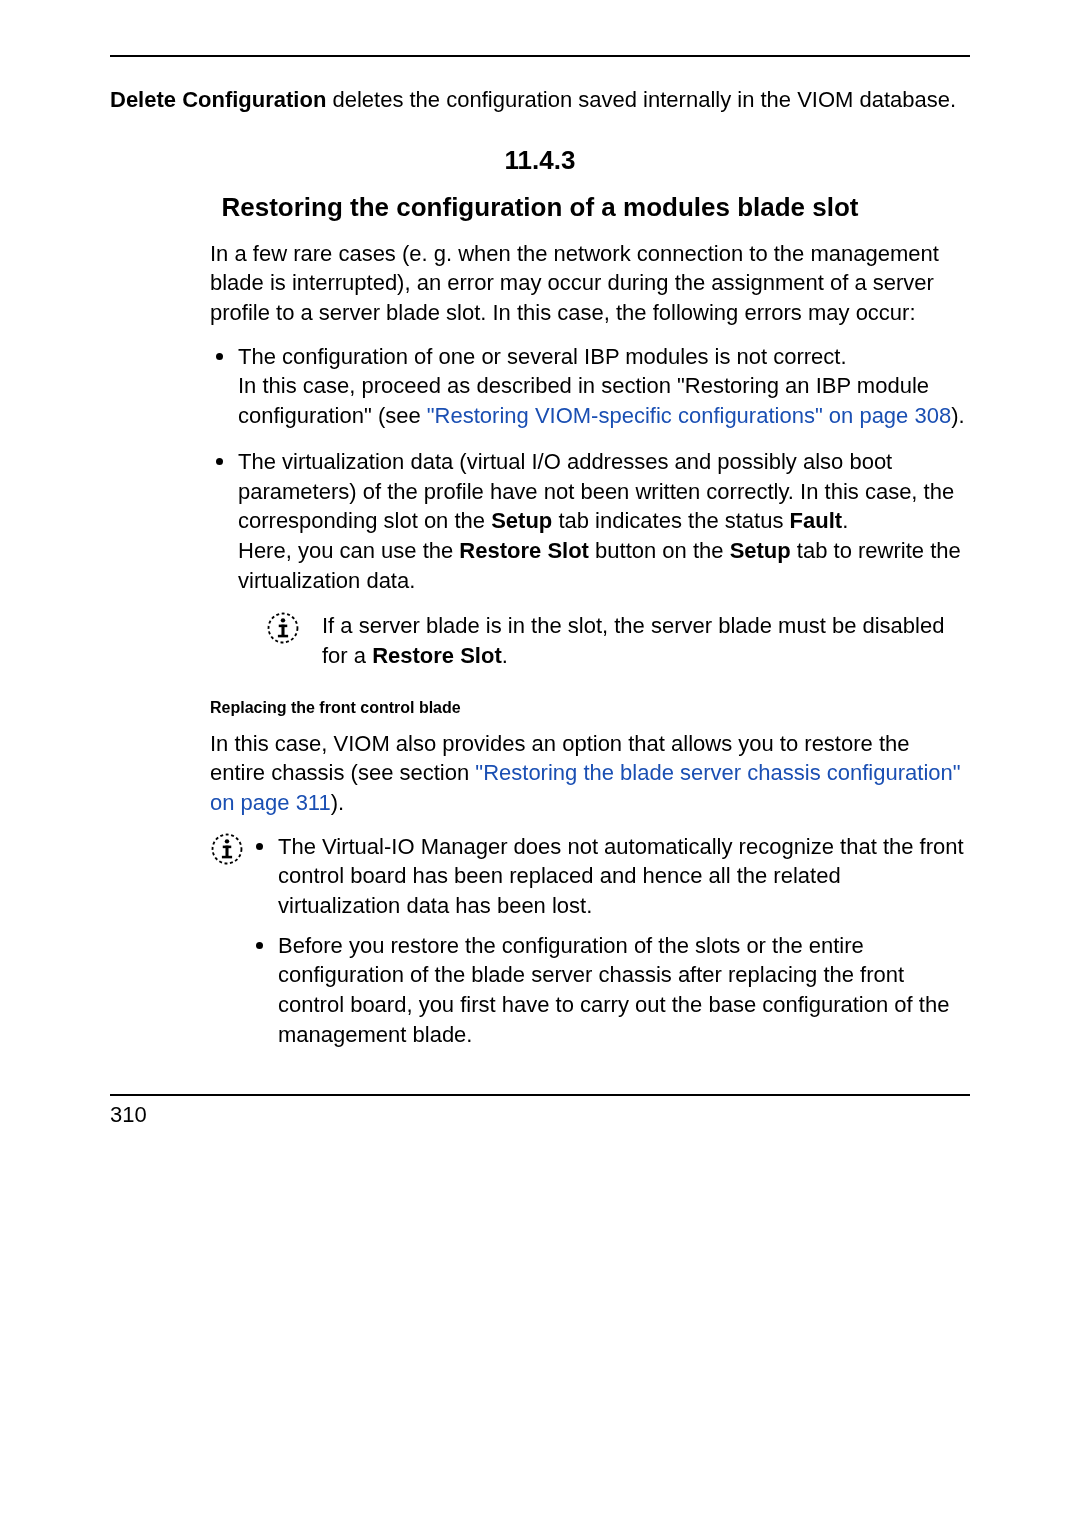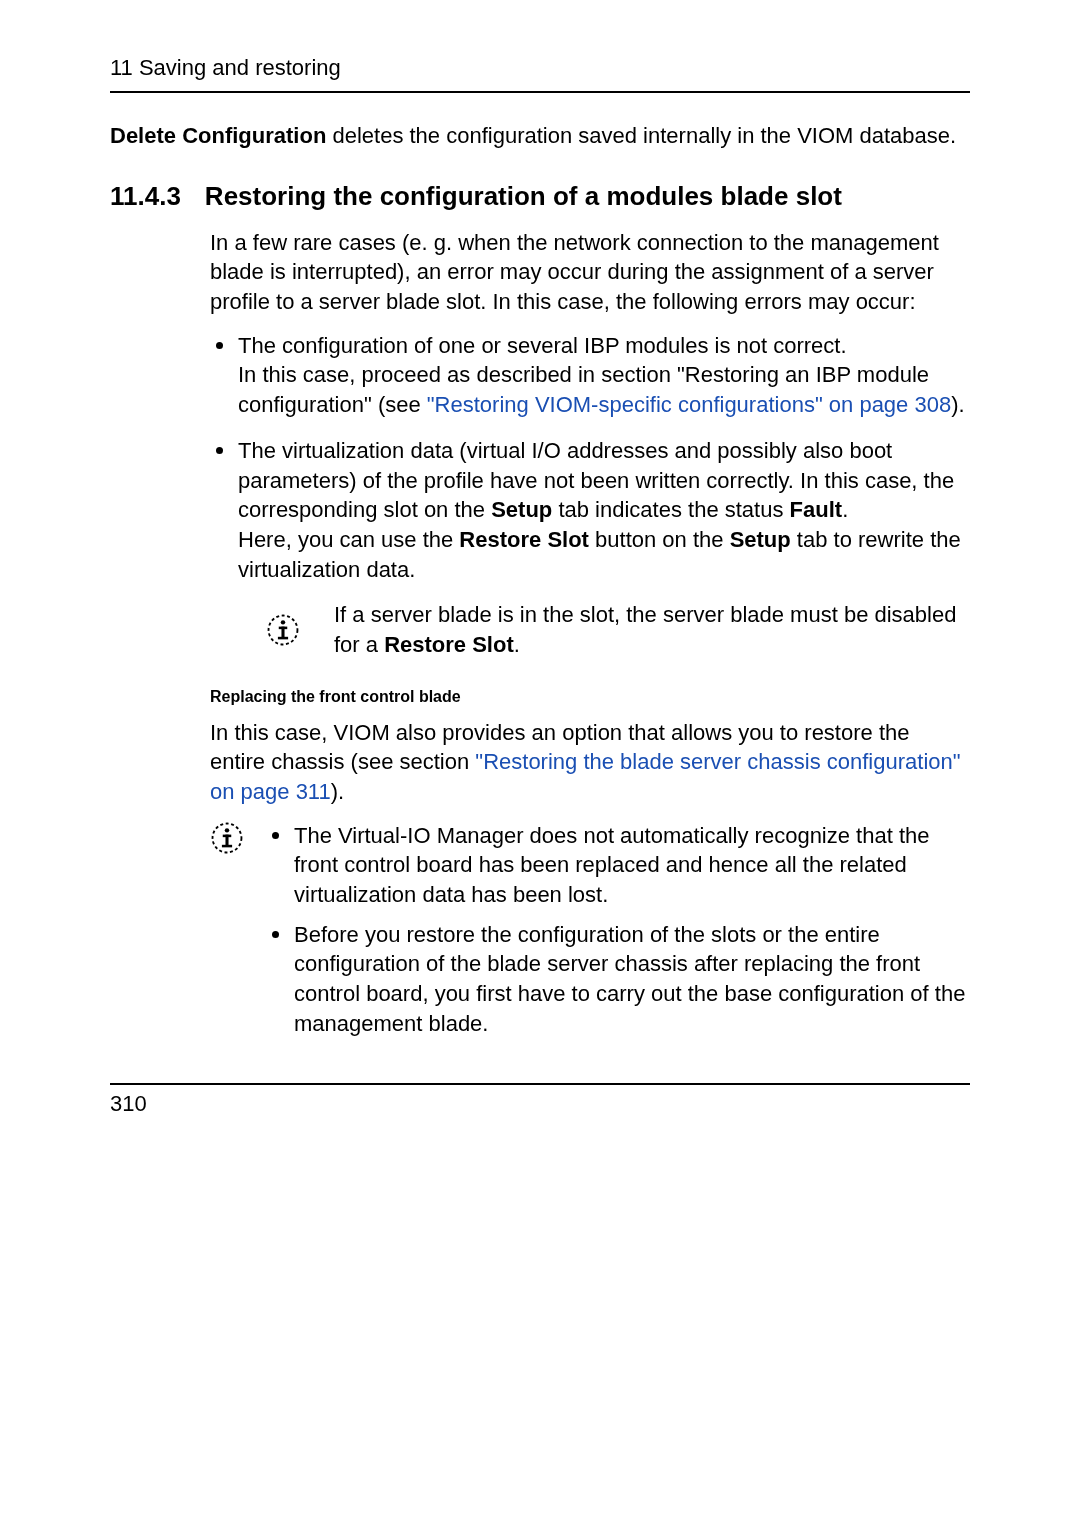--- a/index.html
+++ b/index.html
@@ -40,22 +40,23 @@
   }
   .para-intro {
     margin-bottom: 30px;
   }
   .content-inset {
     margin-left: 100px;
   }
   .h2-row {
     display: flex;
     align-items: center;
-    gap: 24px;
+    gap: 16px;
     margin: 22px 0 16px 0;
+    flex-direction: column;
   }
   .h2-num {
     font-size: 26px;
     font-weight: bold;
   }
   .h2-text {
     font-size: 26px;
     font-weight: bold;
   }
   .h3 {
@@ -89,28 +90,28 @@
     margin-bottom: 16px;
   }
   .link {
     color: #1a4fb3;
   }
   .bold {
     font-weight: bold;
   }
   .info-row {
     display: flex;
-    align-items: center;
-    gap: 34px;
-    margin: 10px 0 4px 28px;
-  }
-  .info-row-outer {
-    display: flex;
     align-items: flex-start;
     gap: 22px;
+    margin: 10px 0 4px 28px;
+  }
+  .info-row-outer {
+    display: flex;
+    align-items: flex-start;
+    gap: 6px;
     margin: 12px 2px 28px 0;
   }
   .info-icon svg {
     width: 34px;
     height: 34px;
     display: block;
   }
   .info-text {
     font-size: 22px;
     line-height: 1.35;
@@ -122,21 +123,20 @@
     display: flex;
     justify-content: space-between;
     font-size: 22px;
   }
 </style>
 </head>
 <body>
 
 <div class="page">
 
-  <div class="running-header">11 Saving and restoring</div>
   <hr class="rule-top">
 
   <p class="para-intro">
     <span class="bold">Delete Configuration</span><span> deletes the configuration saved internally in the VIOM database.</span>
   </p>
 
   <div class="h2-row">
     <span class="h2-num">11.4.3</span>
     <span class="h2-text">Restoring the configuration of a modules blade slot</span>
   </div>

